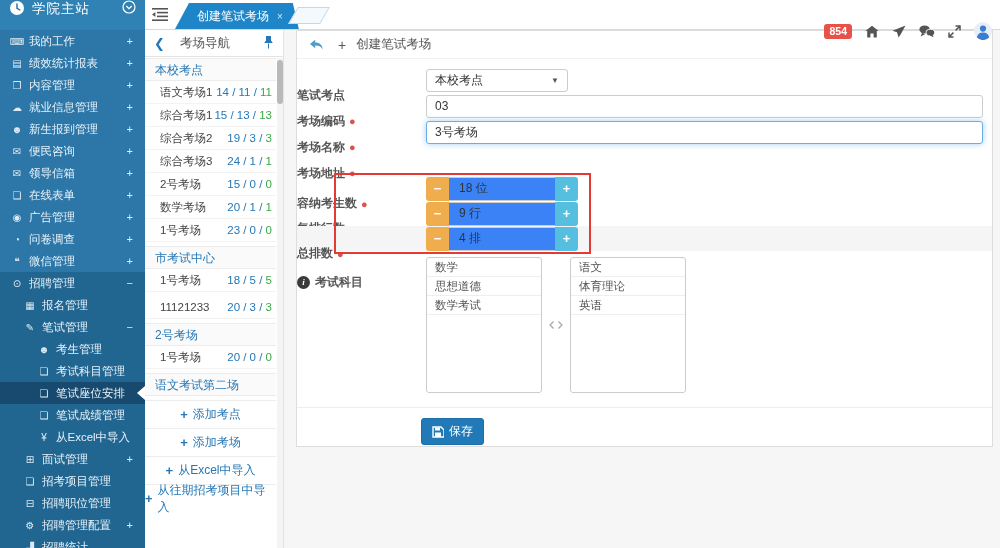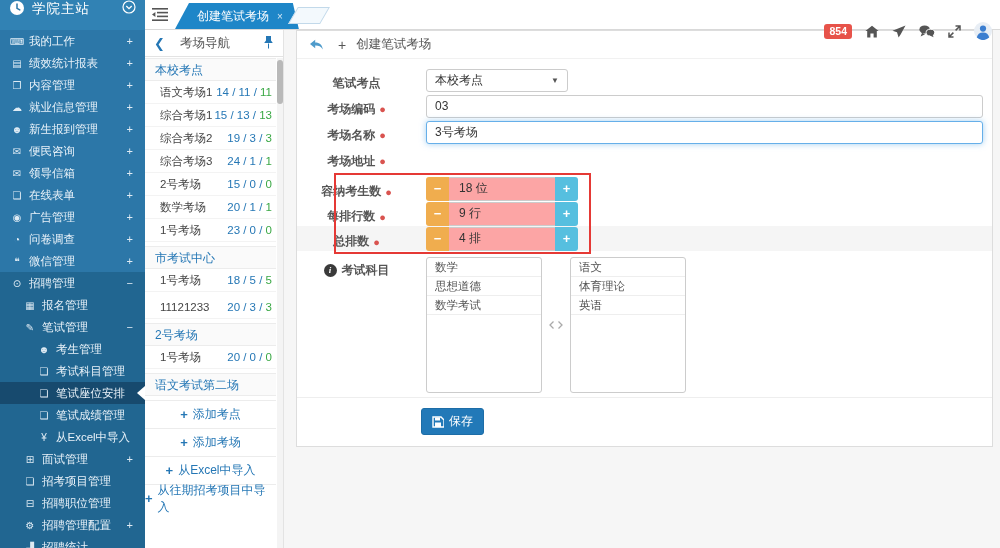--- a/index.html
+++ b/index.html
@@ -61,55 +61,55 @@
   .sb-thumb{position:absolute;right:0;top:30px;width:6px;height:44px;background:#b9b9b9;border-radius:3px}
 
   
   .card{position:absolute;left:296px;top:30px;width:697px;height:417px;background:#fff;border:1px solid #ddd}
   .crumb{height:28px;display:flex;align-items:center;padding:0 12px;border-bottom:1px solid #f1f1f1}
   .crumb-plus{color:#555;font-size:14px;margin:0 10px 0 14px}
   .crumb-title{font-size:12.5px;color:#555}
 
   .form{padding-top:8px}
   .frow{position:relative;display:flex;align-items:center;min-height:26px;padding-left:129px}
-  .flabel{position:absolute;left:0;top:3px;width:119px;height:100%;display:flex;align-items:center;
-          justify-content:center;font-weight:bold;color:#555;font-size:12px;white-space:nowrap}
+  .flabel{position:absolute;left:0;top:15px;width:119px;height:100%;display:flex;align-items:center;
+          justify-content:flex-start;font-weight:bold;color:#555;font-size:12px;white-space:nowrap}
   .req{color:#d9534f;margin-left:4px;font-size:11px}
   .sel{width:142px;height:23px;border:1px solid #ccc;border-radius:3px;display:flex;align-items:center;
        padding:0 8px;background:#fff;cursor:pointer}
   .sel-caret{margin-left:auto;font-size:8px;color:#555}
   .tinput{width:557px;height:23px;border:1px solid #ccc;border-radius:3px;padding:0 8px;font-size:12px;
           color:#333;background:#fff;outline:none;font-family:Liberation Sans, sans-serif}
   .tinput.focus{border-color:#66afe9;box-shadow:0 0 6px rgba(102,175,233,.6)}
   .tinput.readonly{background:#e9eff9;color:#555}
 
   .sgroup{position:relative;margin-top:5px}
   .sgroup .frow{min-height:25px}
   .banded{background:#f5f5f5}
   .red-frame{position:absolute;left:37px;top:-3px;width:257px;height:calc(100% + 6px);
              border:2px solid #e53935;pointer-events:none;z-index:3}
   .stepper{display:flex;height:24px;width:152px}
   .st-btn{width:23px;color:#fff;display:flex;align-items:center;justify-content:center;
           font-size:13px;font-weight:bold;cursor:pointer}
   .st-minus{background:#f0ad4e;border-radius:3px 0 0 3px}
   .st-plus{background:#56bfdf;border-radius:0 3px 3px 0}
-  .st-val{flex:1;border-top:1px solid #ccc;border-bottom:1px solid #ccc;background:#fca5a5;
+  .st-val{flex:1;border-top:1px solid #ccc;border-bottom:1px solid #ccc;background:#3b82f6;
           display:flex;align-items:center;padding-left:10px;color:#333}
 
   .subjects-row{align-items:flex-start;margin-top:6px}
   .subjects-row .flabel{height:20px}
   .info-i{display:inline-flex;align-items:center;justify-content:center;width:13px;height:13px;
           border-radius:50%;background:#3a3a3a;color:#fff;font-size:9px;font-style:italic;
           font-family:"Liberation Serif",serif;margin-right:5px;font-weight:bold}
   .sub-list{width:116px;height:136px;border:1px solid #ccc;border-radius:3px;background:#fff;overflow:hidden}
   .sub-item{height:19px;line-height:19px;padding-left:8px;border-bottom:1px solid #eee;
             font-size:11.5px;color:#555;cursor:pointer}
   .transfer{width:28px;height:136px;display:flex;align-items:center;justify-content:center;color:#aaa}
 
-  .save-row{border-top:1px solid #eee;margin-top:4px;padding:10px 0 0 124px}
+  .save-row{border-top:1px solid #eee;margin-top:14px;padding:10px 0 0 124px}
   .save-btn{display:inline-flex;align-items:center;gap:5px;background:#2279b8;color:#fff;
             border:1px solid #1d6da7;border-radius:3px;padding:4px 10px;font-size:12px;cursor:pointer}
 </style>
 </head>
 <body>
 
 <div id="app">
 
   <div class="brand">
     <span style="display:flex">

